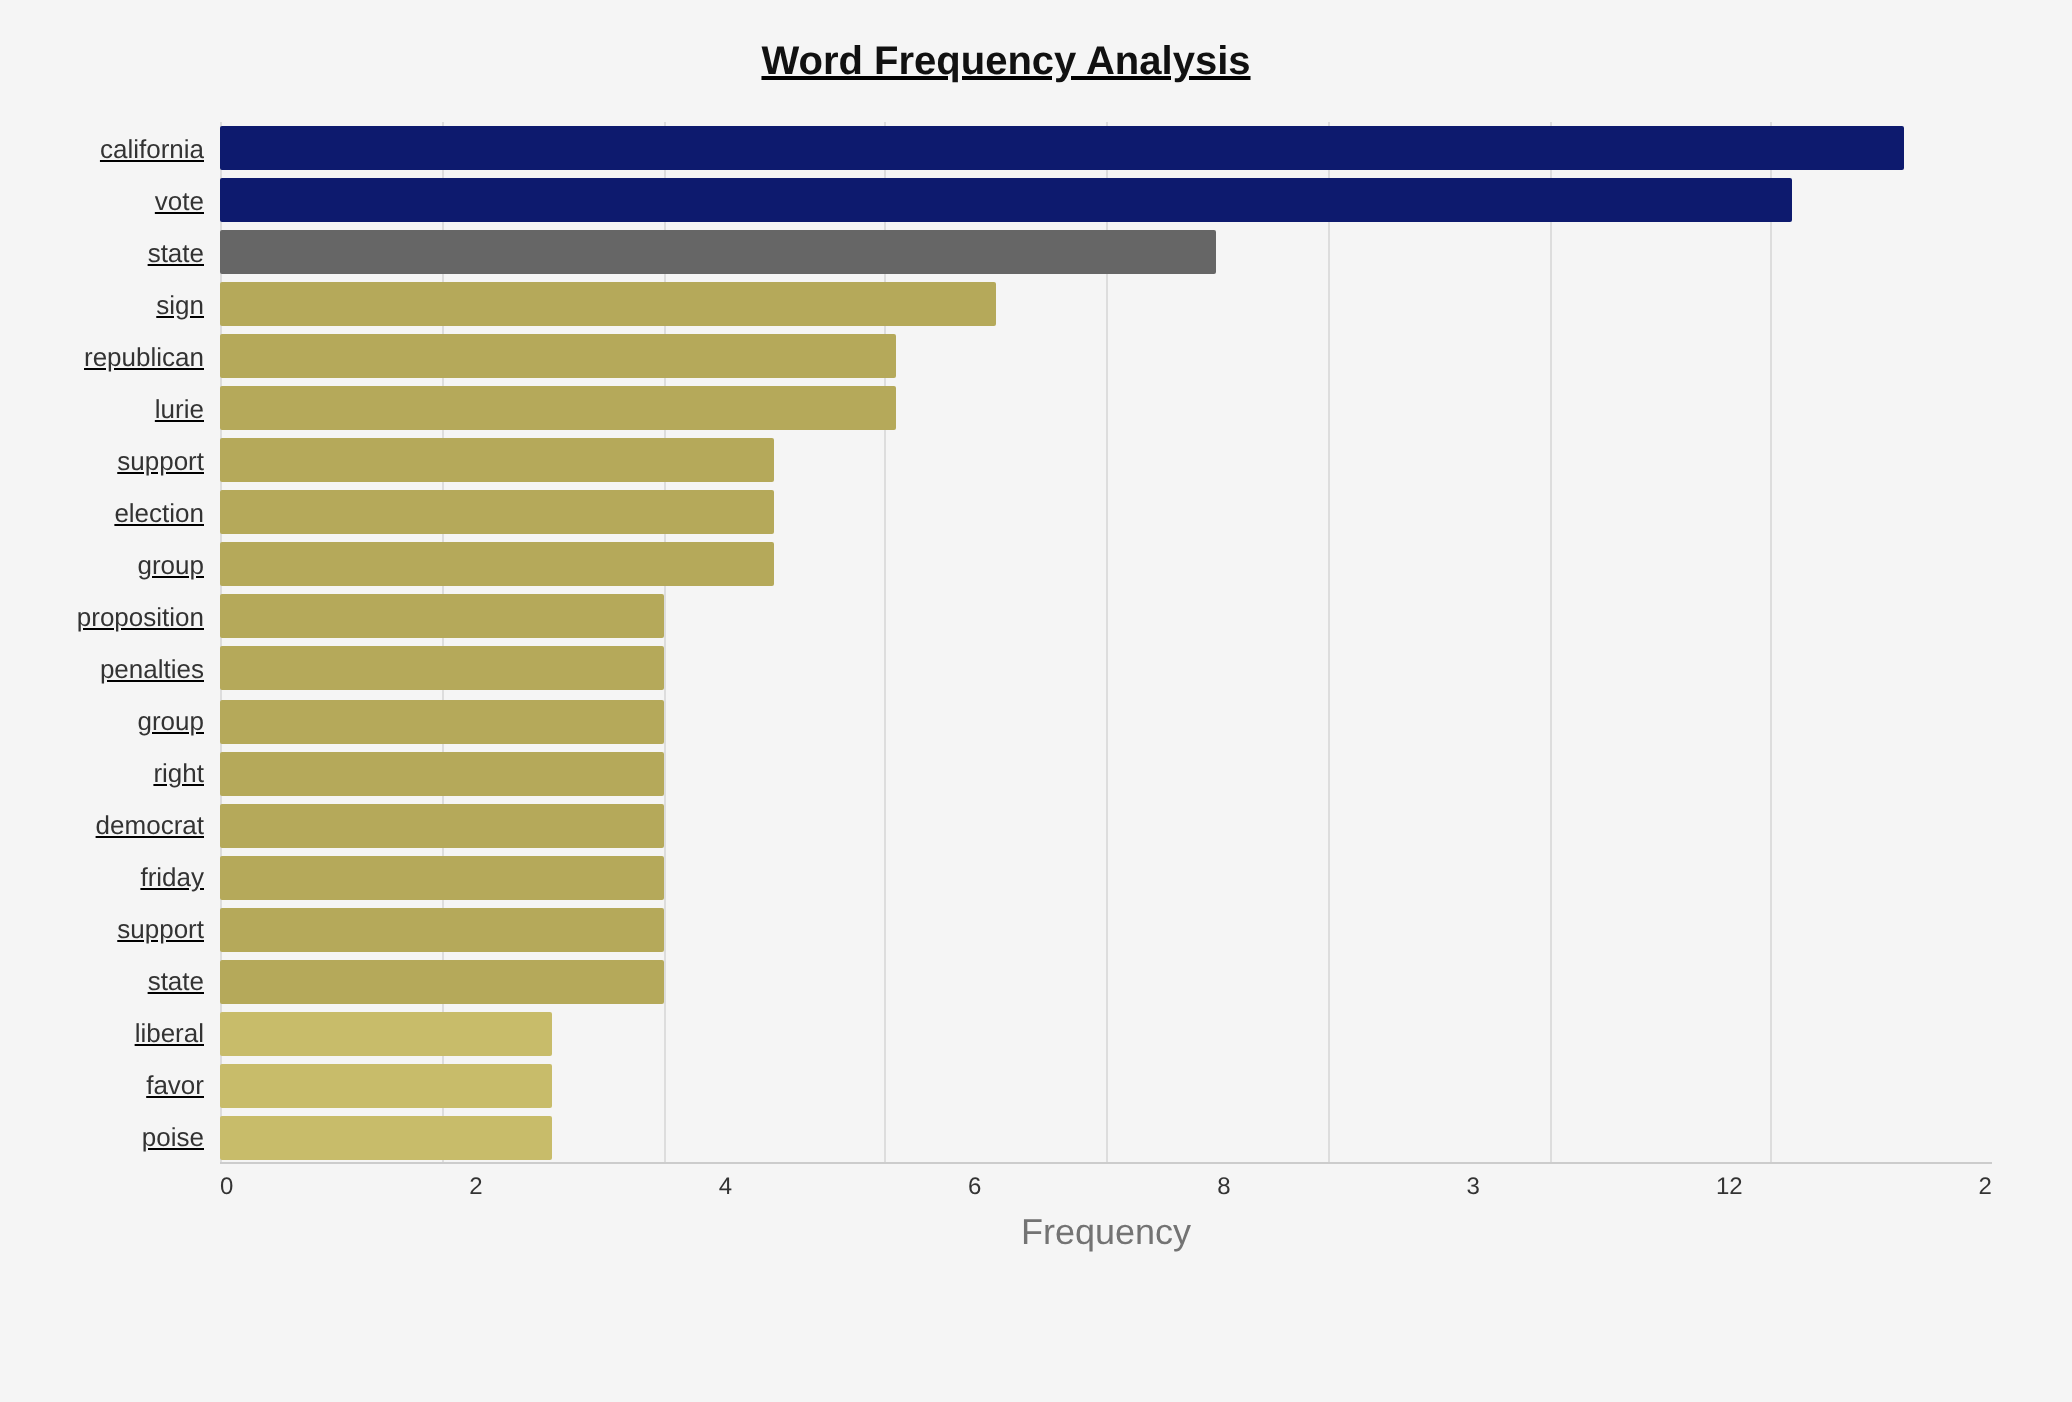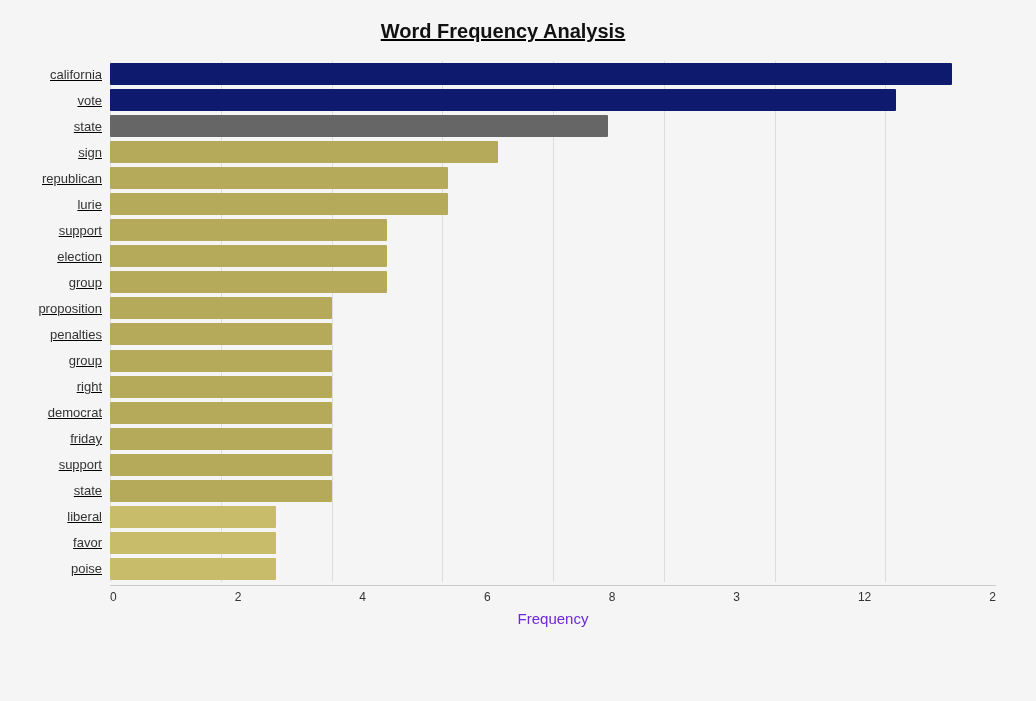--- a/index.html
+++ b/index.html
@@ -192,17 +192,17 @@
         <div id="x-ticks" style="display:flex; justify-content:space-between; margin-top:4px;">
             <div class="x-tick">0</div>
             <div class="x-tick">2</div>
             <div class="x-tick">4</div>
             <div class="x-tick">6</div>
             <div class="x-tick">8</div>
             <div class="x-tick">3</div>
             <div class="x-tick">12</div>
             <div class="x-tick">2</div>
           </div>
-        <div style="text-align:center; font-size:15px; color:#6d28d9; margin-top:6px;">Frequency</div>
+        <div style="text-align:center; font-size:18px; color:#737373; margin-top:6px;">Frequency</div>
       </div>
     </div>
   </div>
 </div>
 
 </body></html>

